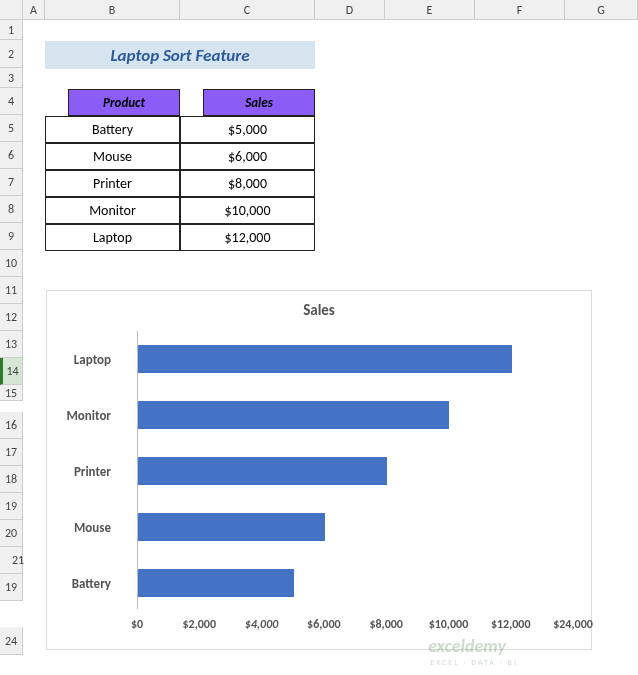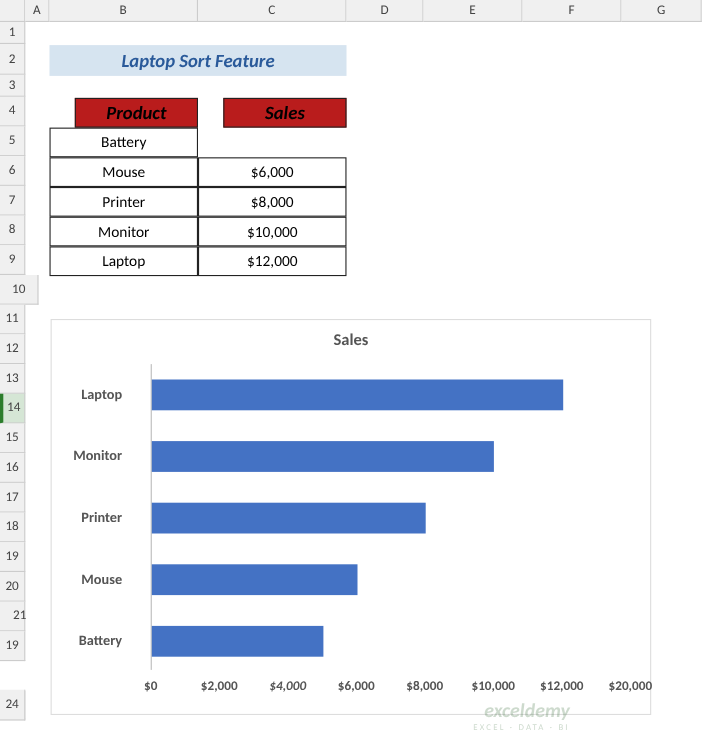--- a/index.html
+++ b/index.html
@@ -43,28 +43,28 @@
     align-items: center;
     justify-content: center;
     font-size: 12px;
     color: #444;
   }
   .row-header.sel {
     background: #d5e6d5;
     border-left: 3px solid #2b7d2b;
   }
   .tbl-header {
-    background: #b91c1c;
+    background: #8b5cf6;
     font-style: italic;
     font-weight: bold;
     border: 1px solid #222;
     display: flex;
     align-items: center;
     justify-content: center;
-    font-size: 17px;
+    font-size: 13px;
     margin-left: 23px;
   }
   .tbl-cell {
     border: 1px solid #222;
     display: flex;
     align-items: center;
     justify-content: center;
   }
   .chart-wrapper {
     position: absolute;
@@ -119,21 +119,21 @@
   .x-tick {
     position: absolute;
     font-weight: bold;
     font-size: 12px;
     color: #555;
     transform: translateX(-50%);
   }
   .watermark {
     position: absolute;
     bottom: 18px;
-    right: 120px;
+    right: 132px;
     opacity: 0.25;
     font-size: 18px;
     font-weight: bold;
     color: #3b6e3b;
     font-style: italic;
   }
   .watermark-sub {
     position: absolute;
     bottom: 8px;
     right: 120px;
@@ -163,20 +163,21 @@
 
 <div style="position:absolute; left:45px; top:41px; width:270px; height:28px; background:#d6e4f0; display:flex; align-items:center; justify-content:center; color:#2a5a9a; font-style:italic; font-weight:bold; font-size:17px;">Laptop Sort Feature</div>
 
 <div id="data-table" style="position:absolute; left:45px; top:89px; width:270px;">
   <div style="display:flex;">
     <div class="tbl-header" style="width:135px; height:27px;">Product</div>
     <div class="tbl-header" style="width:135px; height:27px;">Sales</div>
   </div>
 <div style="display: flex;">
       <div class="tbl-cell" style="width: 135px; height: 27px;">Battery</div>
+      <div class="tbl-cell" style="width: 135px; height: 27px;">$5,000</div>
     </div>
     <div style="display: flex;">
       <div class="tbl-cell" style="width: 135px; height: 27px;">Mouse</div>
       <div class="tbl-cell" style="width: 135px; height: 27px;">$6,000</div>
     </div>
     <div style="display: flex;">
       <div class="tbl-cell" style="width: 135px; height: 27px;">Printer</div>
       <div class="tbl-cell" style="width: 135px; height: 27px;">$8,000</div>
     </div>
     <div style="display: flex;">
@@ -205,43 +206,43 @@
       <div class="y-label" style="top: 252px;">Battery</div>
     </div>
   <div class="x-axis">
       <div class="x-tick" style="left: 0px;">$0</div>
       <div class="x-tick" style="left: 62.2857px;">$2,000</div>
       <div class="x-tick" style="left: 124.571px; font-style: italic;">$4,000</div>
       <div class="x-tick" style="left: 186.857px;">$6,000</div>
       <div class="x-tick" style="left: 249.143px;">$8,000</div>
       <div class="x-tick" style="left: 311.429px;">$10,000</div>
       <div class="x-tick" style="left: 373.714px;">$12,000</div>
-      <div class="x-tick" style="left: 436px;">$20,000</div>
+      <div class="x-tick" style="left: 436px;">$24,000</div>
     </div>
 </div>
 
 <div class="watermark">exceldemy</div>
 <div class="watermark-sub">EXCEL · DATA · BI</div>
 
 <div>
     <div class="row-header" style="position: absolute; left: 0px; width: 23px; top: 20px; height: 20px;">1</div>
     <div class="row-header" style="position: absolute; left: 0px; width: 23px; top: 40px; height: 28px;">2</div>
     <div class="row-header" style="position: absolute; left: 0px; width: 23px; top: 68px; height: 20px;">3</div>
     <div class="row-header" style="position: absolute; left: 0px; width: 23px; top: 88px; height: 27px;">4</div>
     <div class="row-header" style="position: absolute; left: 0px; width: 23px; top: 115px; height: 27px;">5</div>
     <div class="row-header" style="position: absolute; left: 0px; width: 23px; top: 142px; height: 27px;">6</div>
     <div class="row-header" style="position: absolute; left: 0px; width: 23px; top: 169px; height: 27px;">7</div>
     <div class="row-header" style="position: absolute; left: 0px; width: 23px; top: 196px; height: 27px;">8</div>
     <div class="row-header" style="position: absolute; left: 0px; width: 23px; top: 223px; height: 27px;">9</div>
-    <div class="row-header" style="position: absolute; left: 0px; width: 35px; top: 250px; height: 27px;">10</div>
+    <div class="row-header" style="position: absolute; left: 0px; width: 23px; top: 250px; height: 27px;">10</div>
     <div class="row-header" style="position: absolute; left: 0px; width: 23px; top: 277px; height: 27px;">11</div>
     <div class="row-header" style="position: absolute; left: 0px; width: 23px; top: 304px; height: 27px;">12</div>
     <div class="row-header" style="position: absolute; left: 0px; width: 23px; top: 331px; height: 27px;">13</div>
     <div class="row-header sel" style="position: absolute; left: 0px; width: 23px; top: 358px; height: 27px;">14</div>
-    <div class="row-header" style="position: absolute; left: 0px; width: 23px; top: 385px; height: 27px;">15</div>
+    <div class="row-header" style="position: absolute; left: 0px; width: 23px; top: 385px; height: 16px;">15</div>
     <div class="row-header" style="position: absolute; left: 0px; width: 23px; top: 412px; height: 27px;">16</div>
     <div class="row-header" style="position: absolute; left: 0px; width: 23px; top: 439px; height: 27px;">17</div>
     <div class="row-header" style="position: absolute; left: 0px; width: 23px; top: 466px; height: 27px;">18</div>
     <div class="row-header" style="position: absolute; left: 0px; width: 23px; top: 493px; height: 27px;">19</div>
     <div class="row-header" style="position: absolute; left: 0px; width: 23px; top: 520px; height: 27px;">20</div>
     <div class="row-header" style="position: absolute; left: 0px; width: 23px; top: 547px; height: 27px; padding-left: 14px;">21</div>
     <div class="row-header" style="position: absolute; left: 0px; width: 23px; top: 574px; height: 27px;">19</div>
     <div class="row-header" style="position: absolute; left: 0px; width: 23px; top: 627px; height: 27px;">23</div>
     <div class="row-header" style="position: absolute; left: 0px; width: 23px; top: 628px; height: 27px;">24</div>
   </div>

